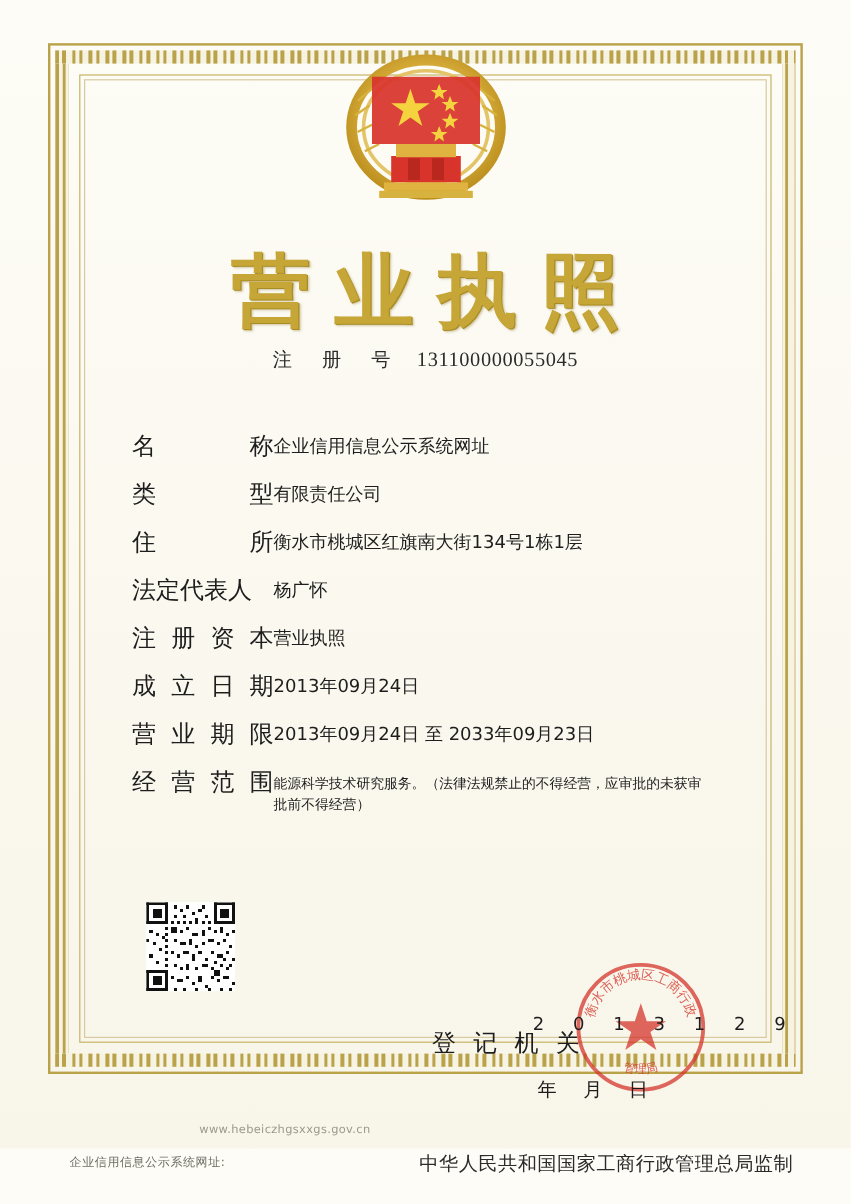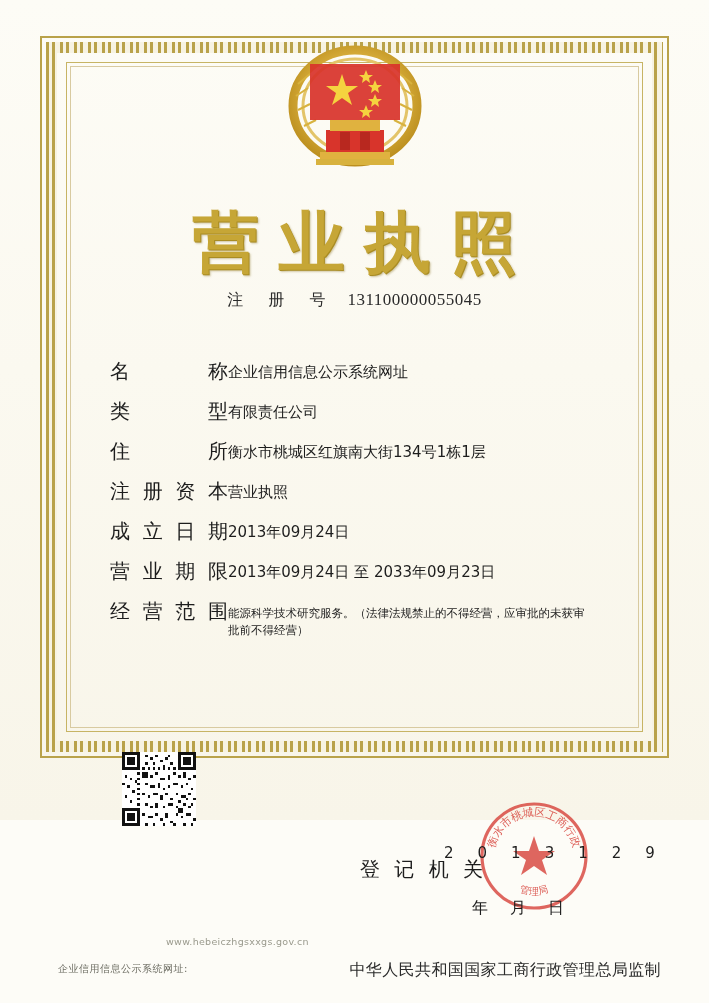--- a/index.html
+++ b/index.html
@@ -7,21 +7,21 @@
     width:709px;height:1003px;
     background:#fdfcf7;
     font-family:"DejaVu Sans","Liberation Sans",sans-serif;
     overflow:hidden;
     position:relative;
   }
 
   
   .cert{
     position:absolute;
-    left:0;top:0;width:709px;height:820px;
+    left:0;top:0;width:709px;height:957px;
     background:
       linear-gradient(180deg,#fdfcf6 0%,#fbf9f0 45%,#f8f5e9 100%);
   }
 
   
   .frame-outer{
     position:absolute;
     left:40px;top:36px;right:40px;bottom:62px;
     border:2px solid #b9a24a;
   }
@@ -146,21 +146,20 @@
     color:#1d1d1d;
     letter-spacing:24px;
   }
   .ymd{
     position:absolute;
     left:448px;top:898px;
     font-family:"DejaVu Serif","Liberation Serif",serif;
     font-size:16px;
     color:#1d1d1d;
     letter-spacing:22px;
-    margin-left:24px;
   }
 
   
   .site-url{
     position:absolute;
     left:166px;top:936px;
     font-size:9.5px;
     color:#9a9a8d;
     letter-spacing:.3px;
     text-align:center;
@@ -258,20 +257,24 @@
     </div>
 
     <div class="row">
       <div class="label spread">
           <span>住</span>
           <span>所</span>
         </div>
       <div class="value mid">衡水市桃城区红旗南大街134号1栋1层</div>
     </div>
 
+    <div class="row">
+      <div class="label">法定代表人</div>
+      <div class="value mid">杨广怀</div>
+    </div>
 
     <div class="row">
       <div class="label spread">
           <span>注</span>
           <span>册</span>
           <span>资</span>
           <span>本</span>
         </div>
       <div class="value mid">营业执照</div>
     </div>

